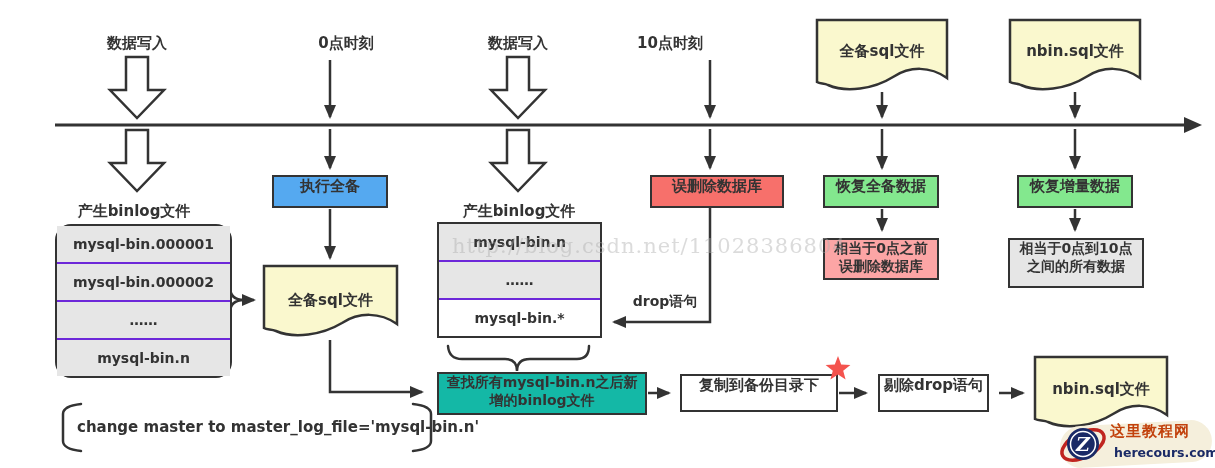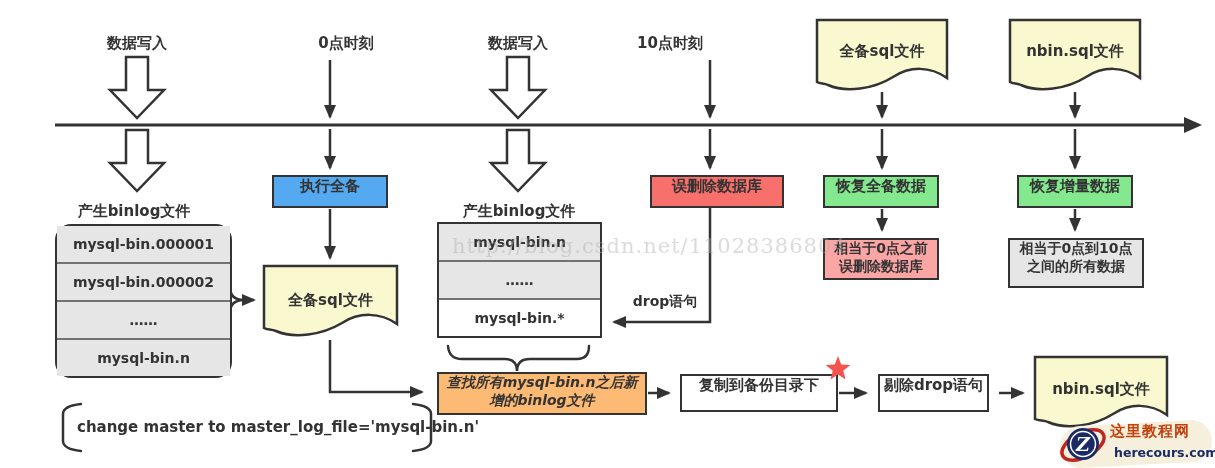--- a/index.html
+++ b/index.html
@@ -17,21 +17,21 @@
     color:#333;font-weight:bold;font-size:15px;text-align:center;
     display:flex;align-items:center;flex-direction:column;
     line-height:1.25;
   }
   .box.small{font-size:14px;}
   .btable{
     position:absolute;z-index:3;box-sizing:border-box;border:2px solid #333;background:#E6E6E6;
   }
   .btable .row{
     height:36px;line-height:36px;text-align:center;color:#333;font-weight:bold;
-    font-size:14px;background:#E6E6E6;border-top:2px solid #737373;white-space:nowrap;
+    font-size:14px;background:#E6E6E6;border-top:2px solid #6d28d9;white-space:nowrap;
   }
   .btable .row:first-child{border-top:none;}
   .btable .row.white{background:#ffffff;}
   .doc-label{
     position:absolute;z-index:3;color:#333;font-weight:bold;font-size:15px;
     text-align:center;white-space:nowrap;
   }
   #watermark{
     position:absolute;z-index:4;left:452px;top:234px;
     font-family:"DejaVu Serif",serif;font-size:21px;letter-spacing:1px;
@@ -147,21 +147,21 @@
 
   <div class="box small" style="left:823px;top:238px;width:116px;height:42px;background:#fca5a5;">
     <span>相当于0点之前</span>
     <span>误删除数据库</span>
   </div>
   <div class="box small" style="left:1008px;top:238px;width:136px;height:50px;background:#E6E6E6;">
     <span>相当于0点到10点</span>
     <span>之间的所有数据</span>
   </div>
 
-  <div class="box small" style="left:437px;top:372px;width:210px;height:43px;background:#fdba74;font-style:italic;">
+  <div class="box small" style="left:437px;top:372px;width:210px;height:43px;background:#14b8a6;">
     <span>查找所有mysql-bin.n之后新</span>
     <span>增的binlog文件</span>
   </div>
   <div class="box" style="left:680px;top:374px;width:158px;height:38px;background:#fff;">
     <span>复制到备份目录下</span>
   </div>
   <div class="box" style="left:878px;top:374px;width:111px;height:38px;background:#fff;">
     <span>剔除drop语句</span>
   </div>
 

